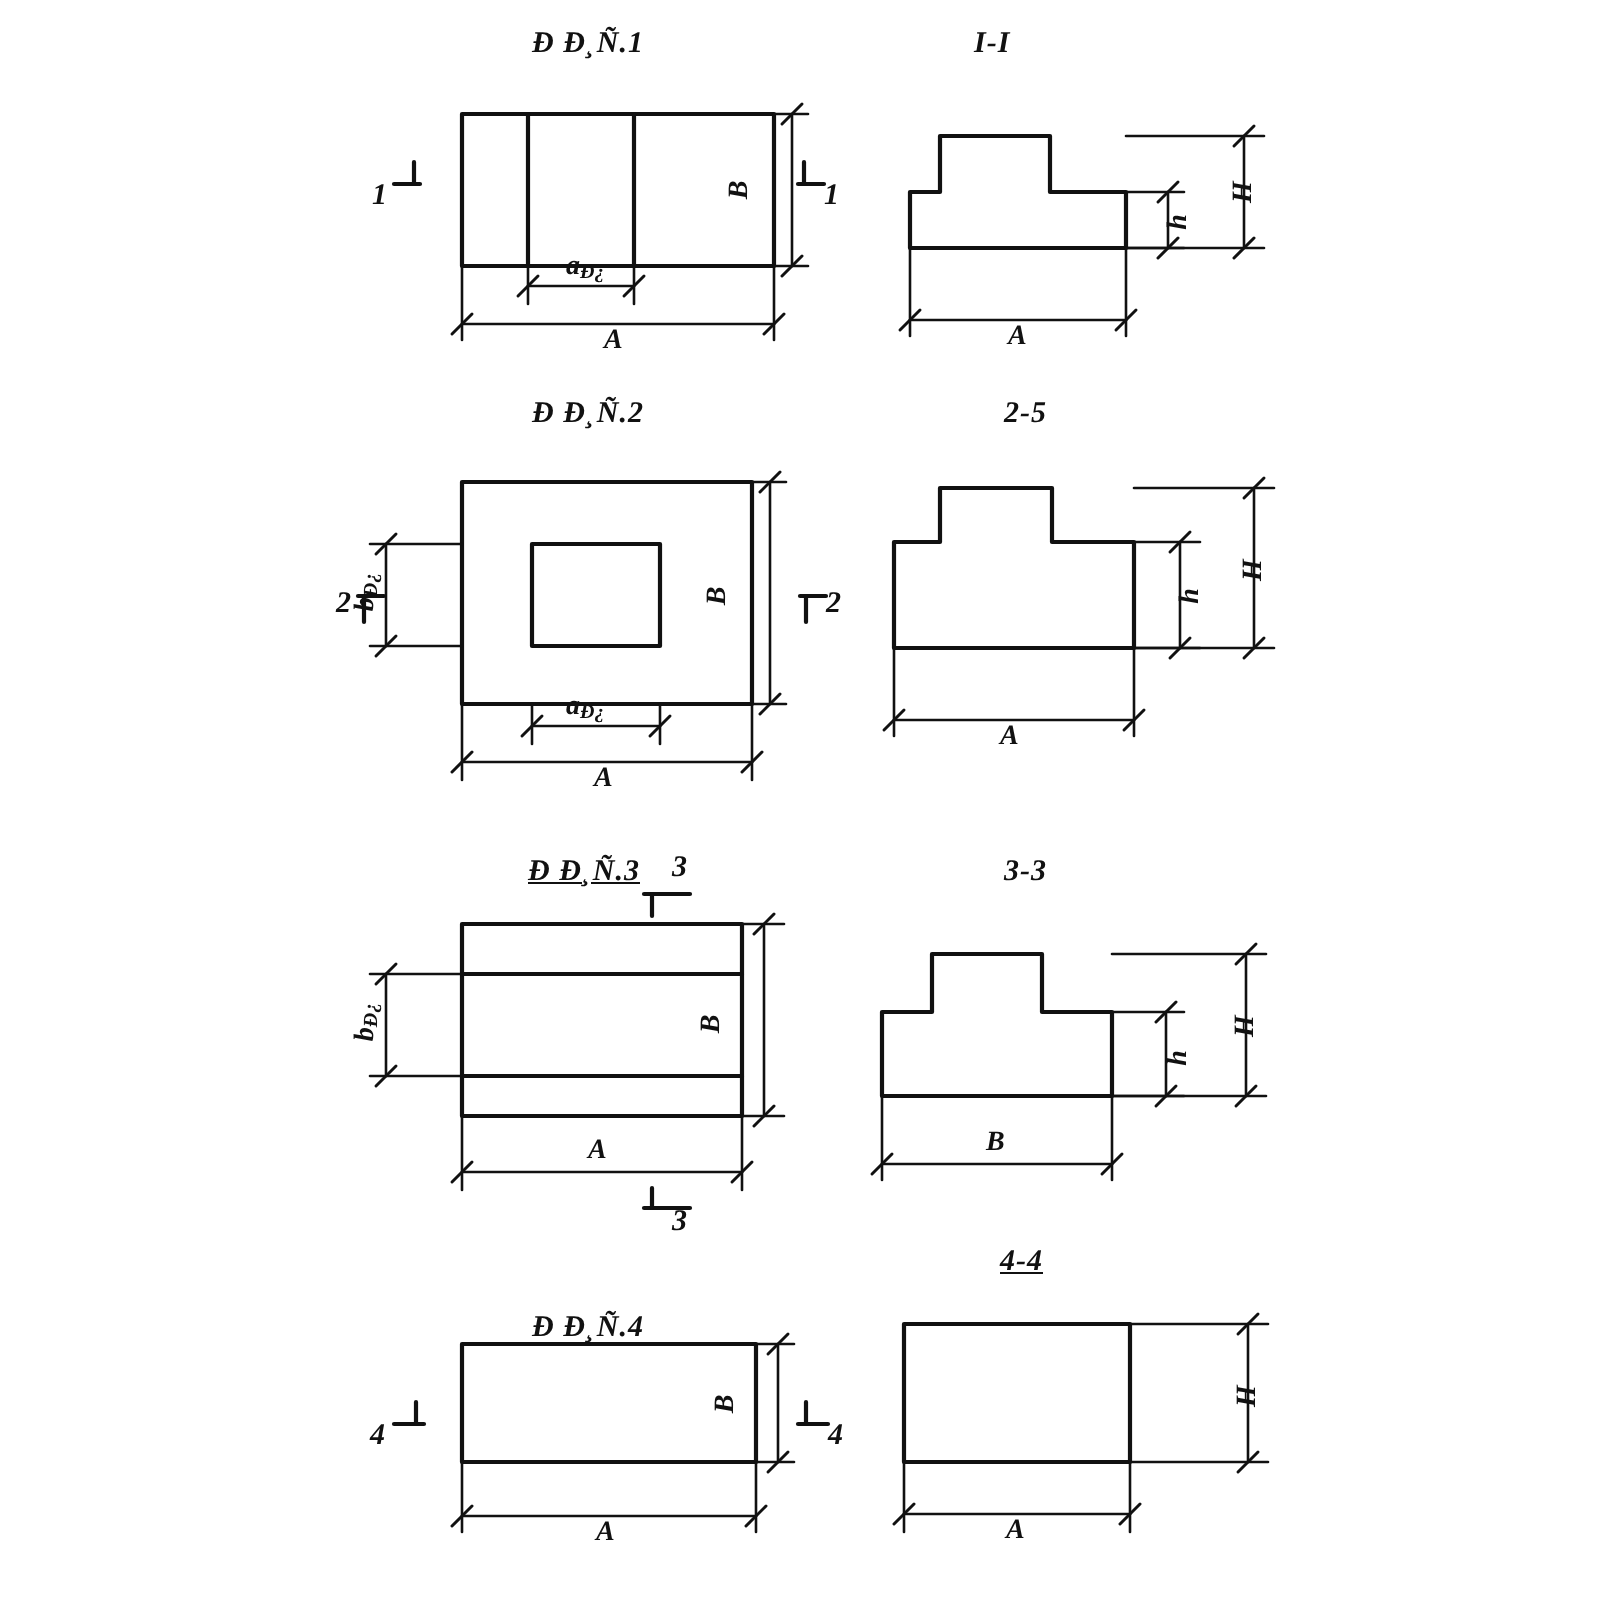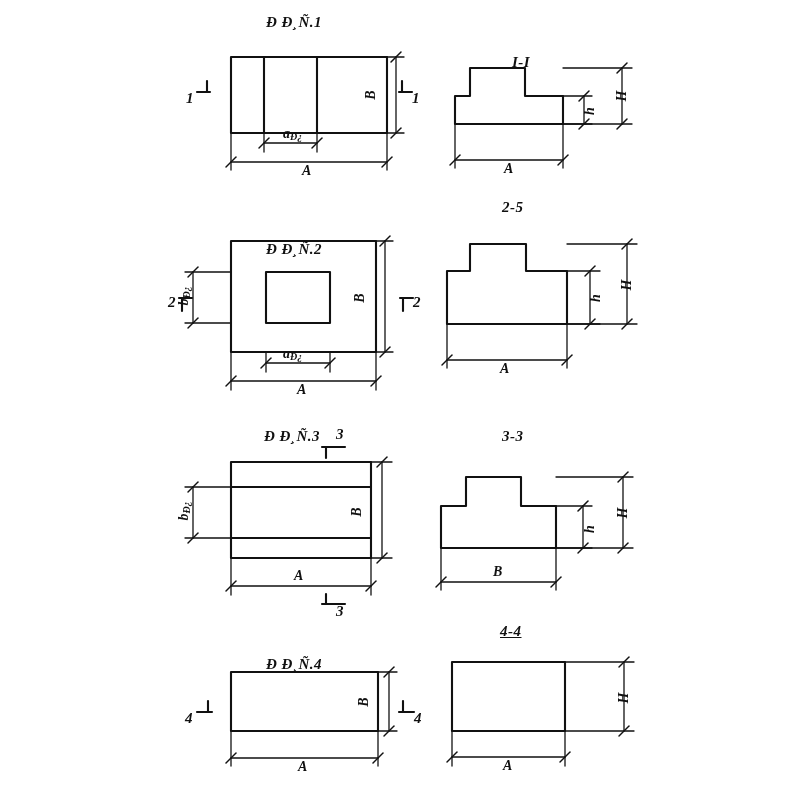--- a/index.html
+++ b/index.html
@@ -253,52 +253,52 @@
 
       <path class="sl" d="M565 662 L634 662"></path>
       <path class="sl" d="M565 731 L634 731"></path>
       <path class="sl" d="M624 662 L624 731"></path>
       <path class="tick" d="M619 667 L629 657"></path>
       <path class="tick" d="M619 736 L629 726"></path>
     </g>
   </svg>
 
   <div class="lbl fig-title" style="left:266px; top:14px;">Ð Ð¸Ñ.1</div>
-  <div class="lbl fig-title" style="left:512px; top:14px;margin-top:40px;">I-I</div>
+  <div class="lbl fig-title" style="left:487px; top:14px;">I-I</div>
 
   <div class="lbl mark-label" style="left:186px; top:90px;">1</div>
   <div class="lbl mark-label" style="left:412px; top:90px;">1</div>
 
   <div class="lbl dim-label" style="left:283px; top:126px;"><span>a</span><span class="sub">Ð¿</span></div>
 
   <div class="lbl dim-label" style="left:302px; top:163px;">A</div>
   <div class="lbl dim-label vert" style="left:366px; top:87px;">B</div>
 
   <div class="lbl dim-label" style="left:504px; top:161px;">A</div>
   <div class="lbl dim-label vert" style="left:586px; top:103px;">h</div>
   <div class="lbl dim-label vert" style="left:617px; top:88px;">H</div>
 
-  <div class="lbl fig-title" style="left:266px; top:199px;margin-top:42px;">Ð Ð¸Ñ.2</div>
+  <div class="lbl fig-title" style="left:266px; top:199px;">Ð Ð¸Ñ.2</div>
   <div class="lbl fig-title" style="left:502px; top:199px;">2-5</div>
 
   <div class="lbl mark-label" style="left:168px; top:294px;">2</div>
   <div class="lbl mark-label" style="left:413px; top:294px;">2</div>
 
   <div class="lbl dim-label vert" style="left:174px; top:288px;"><span>b</span><span class="sub">Ð¿</span></div>
 
   <div class="lbl dim-label" style="left:283px; top:346px;"><span>a</span><span class="sub">Ð¿</span></div>
 
   <div class="lbl dim-label" style="left:297px; top:382px;">A</div>
   <div class="lbl dim-label vert" style="left:355px; top:290px;">B</div>
 
   <div class="lbl dim-label" style="left:500px; top:361px;">A</div>
   <div class="lbl dim-label vert" style="left:592px; top:290px;">h</div>
   <div class="lbl dim-label vert" style="left:622px; top:277px;">H</div>
 
-  <div class="lbl fig-title" style="left:264px; top:428px;">Ð Ð¸Ñ.3</div>
+  <div class="lbl fig-title" style="left:264px; top:428px;text-decoration:underline;">Ð Ð¸Ñ.3</div>
   <div class="lbl fig-title" style="left:502px; top:428px;">3-3</div>
 
   <div class="lbl mark-label" style="left:336px; top:426px;">3</div>
   <div class="lbl mark-label" style="left:336px; top:603px;">3</div>
 
   <div class="lbl dim-label vert" style="left:174px; top:503px;"><span>b</span><span class="sub">Ð¿</span></div>
 
   <div class="lbl dim-label" style="left:294px; top:568px;">A</div>
   <div class="lbl dim-label vert" style="left:352px; top:504px;">B</div>
 

